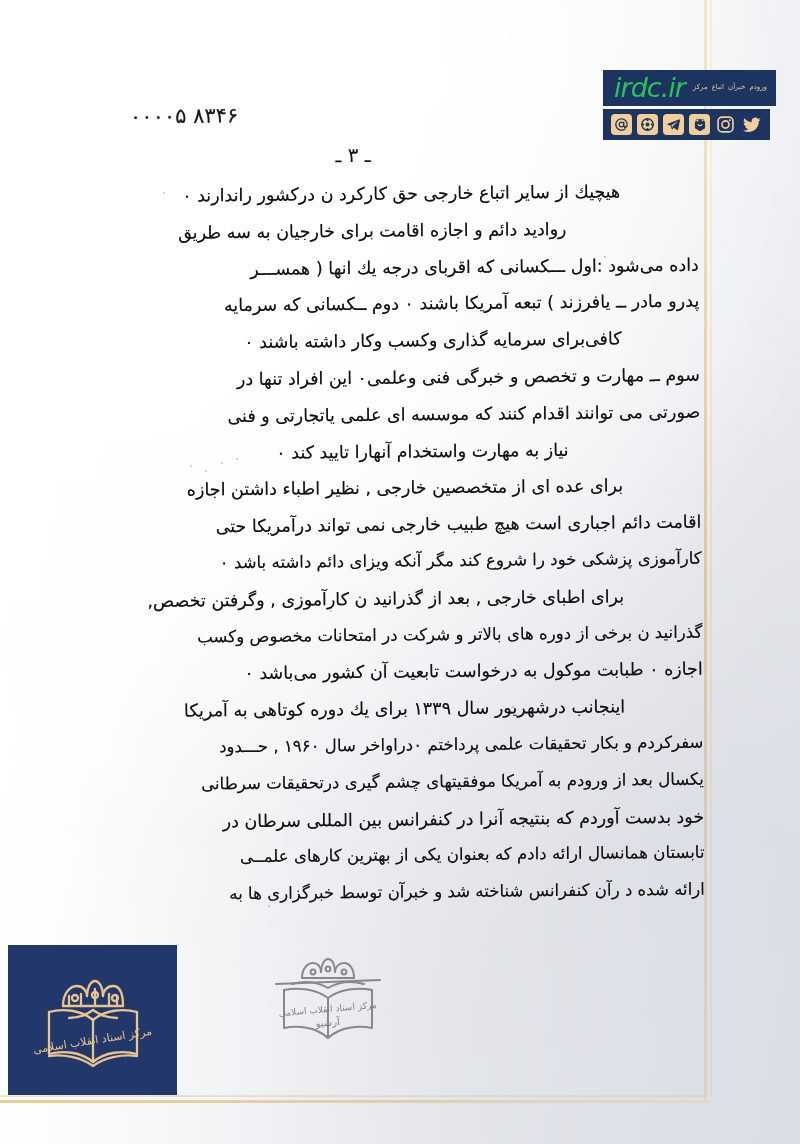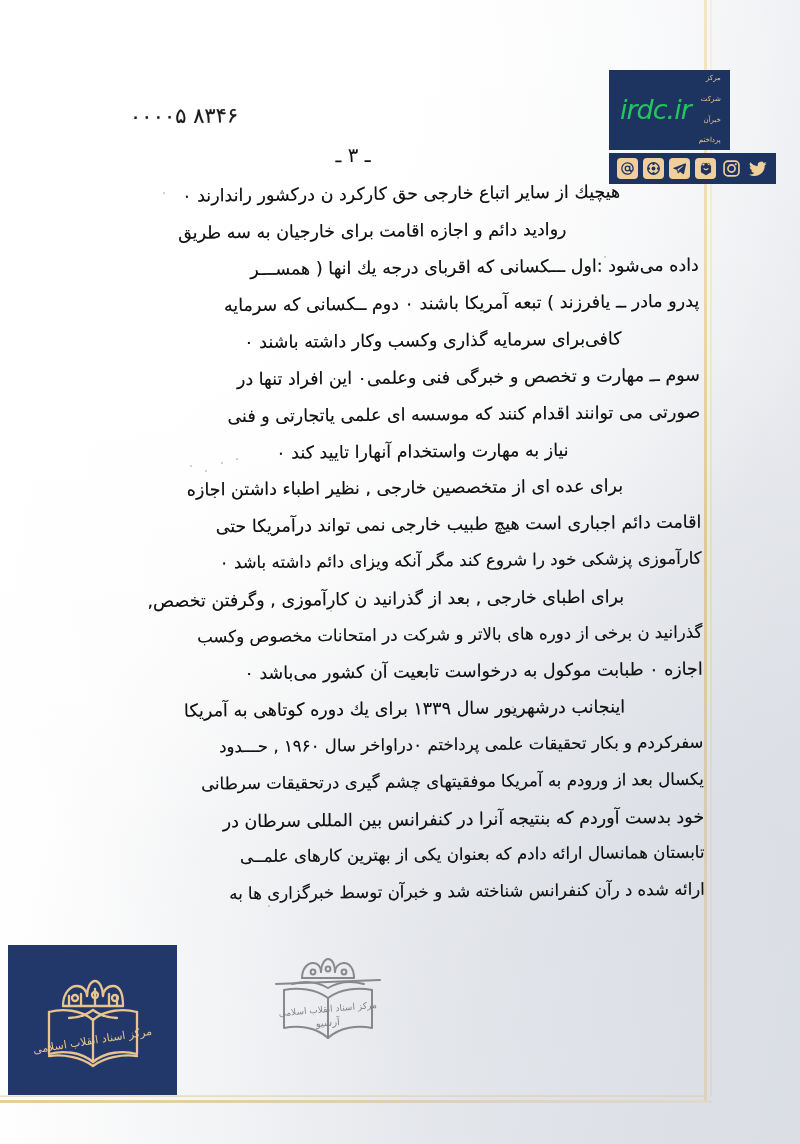--- a/index.html
+++ b/index.html
@@ -69,22 +69,22 @@
     padding:4px 9px 5px 11px;
     direction:ltr;
   }
   .brand-word{
     color:#22c55e;
     font-family:"DejaVu Sans","Liberation Sans",sans-serif;
     font-weight:normal;font-size:27px;letter-spacing:-1px;line-height:1;
     font-style:italic;
   }
   .brand-fa{
-    display:flex;flex-direction:column;justify-content:center;
-    margin-left:8px;gap:12px;
+    display:flex;flex-direction:row;justify-content:center;
+    margin-left:8px;gap:4px;
   }
   .brand-fa span{
     color:#e8c896;font-size:7px;line-height:1.25;
     text-align:right;white-space:nowrap;direction:rtl;
     font-family:"DejaVu Sans",sans-serif;
   }
   .social-bar{
     background:#1d3461;
     display:flex;align-items:center;gap:5px;
     padding:5px 8px;direction:ltr;
@@ -172,23 +172,23 @@
   <div class="gold-v2"></div>
   <div class="gold-v"></div>
   <div class="gold-h2"></div>
   <div class="gold-h"></div>
 
   <div id="brand">
     <div class="brand-bar">
       <span class="brand-word">irdc.ir</span>
       <span class="brand-fa">
         <span>مرکز</span>
-        <span>شرکت</span>
+        <span>اتباع</span>
         <span>خبرآن</span>
-        <span>پرداختم</span>
+        <span>ورودم</span>
       </span>
     </div>
 
     <div class="social-bar">
 
       <span class="sicon fill">
         <svg width="15" height="15" viewBox="0 0 24 24" aria-hidden="true">
           <path d="M12 2a10 10 0 1 0 7.3 16.8l-1.5-1.4A8 8 0 1 1 20 12c0 1.6-.6 2.6-1.7 2.6-1 0-1.6-.7-1.6-1.9V7.4h-2v.9A4 4 0 0 0 12 7.2 4.6 4.6 0 0 0 7.4 12 4.6 4.6 0 0 0 12 16.8c1.3 0 2.3-.5 3-1.3a3.3 3.3 0 0 0 3.3 1.9c2.3 0 3.7-1.9 3.7-5.4A10 10 0 0 0 12 2zm0 12.8A2.7 2.7 0 0 1 9.4 12 2.7 2.7 0 0 1 12 9.2 2.7 2.7 0 0 1 14.6 12 2.7 2.7 0 0 1 12 14.8z" fill="#1d3461"></path>
         </svg>
       </span>

